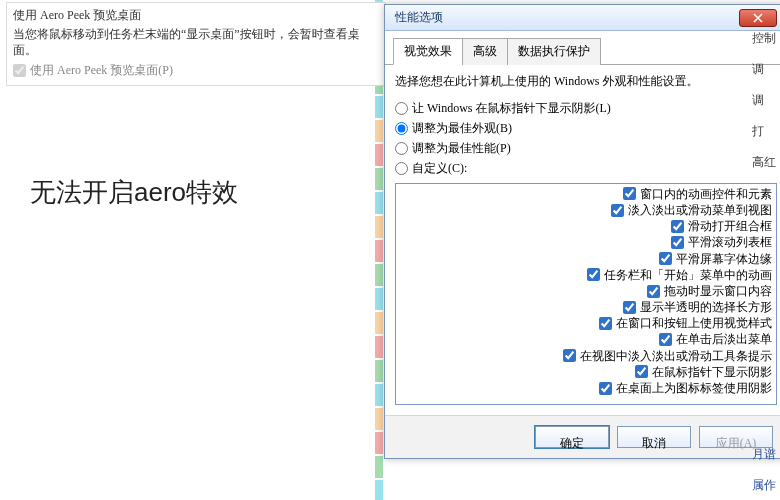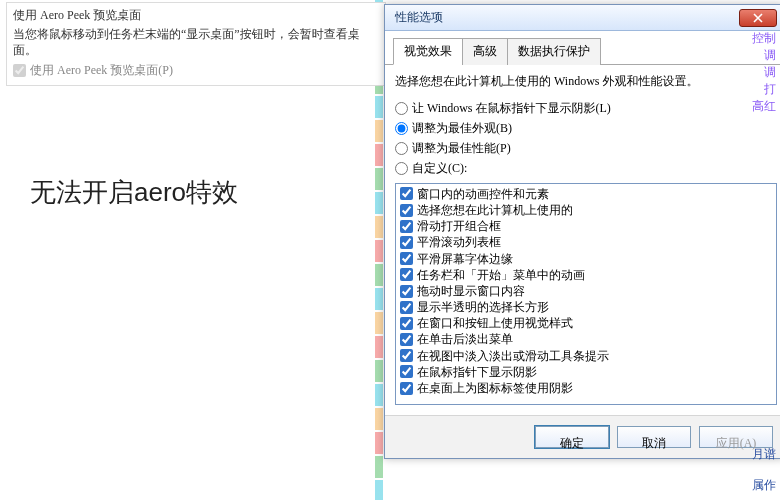--- a/index.html
+++ b/index.html
@@ -27,30 +27,30 @@
   .tab { padding: 4px 10px; border: 1px solid #a8a8a8; border-bottom: none; margin-right: -1px; background: #f3f3f3; cursor: pointer; position: relative; top:1px;}
   .tab.active { background: #fff; border-bottom: 1px solid #fff; }
 
   .tab-body { padding: 8px 6px 10px 10px; font-family: SimSun, serif; }
   .intro { margin-bottom: 10px; line-height: 1.4; }
 
   .radio-row { display: flex; align-items: center; gap: 4px; margin: 3px 0; }
   .radio-row input { margin-top: 1px; }
 
   .listbox { margin-top: 6px; height: 222px; overflow-y: auto; border: 1px solid #7a98c1; background: #fff; padding: 2px 4px; }
-  .listitem { display: flex; align-items: center; gap: 4px; padding: 0; line-height: 1.35; white-space: nowrap; }
+  .listitem { display: flex; align-items: center; gap: 4px; padding: 0; line-height: 1.35; white-space: nowrap; justify-content: flex-end; }
   .listitem input { width: 13px; height: 13px; accent-color: #2f72c9; }
 
   .buttons { display: flex; justify-content: flex-end; gap: 8px; padding: 10px 10px 10px 0; background: #f2f2f2; border-top: 1px solid #d6d6d6; }
   .btn { min-width: 74px; height: 22px; border: 1px solid #7f9db9; background: linear-gradient(#fefefe,#e6eefb); cursor: pointer; font-family: SimSun, serif; font-size: 12px; padding: 8px 10px; }
   .btn.default { box-shadow: 0 0 0 1px #3c7fb1; }
   .btn.disabled { color: #9a9a9a; }
 
   
-  .side-labels { position: absolute; right: 4px; top: 30px; display: flex; flex-direction: column; font-family: SimSun, serif; font-size: 12px; color: #8b5cf6; text-align: right; }
+  .side-labels { position: absolute; right: 4px; top: 30px; display: flex; flex-direction: column; gap: 14px; font-family: SimSun, serif; font-size: 12px; color: #404040; }
   .side-labels span { display:block; }
   .side-bottom { position: absolute; right: 4px; bottom: 6px; display: flex; flex-direction: column; gap: 14px; font-family: SimSun, serif; font-size: 12px; color: #2a4ea0; }
 </style>
 </head>
 <body>
 
 <div class="stripe"></div>
 
 <div class="left-box">
   <div class="left-title">使用 Aero Peek 预览桌面</div>
@@ -101,21 +101,21 @@
         </label>
       </div>
 
     <div class="listbox" id="listbox">
         <div class="listitem">
           <input type="checkbox" checked="" style="">
           <span>窗口内的动画控件和元素</span>
         </div>
         <div class="listitem">
           <input type="checkbox" checked="" style="">
-          <span>选择您想在此计算机上使用的</span>
+          <span>淡入淡出或滑动菜单到视图</span>
         </div>
         <div class="listitem">
           <input type="checkbox" checked="" style="">
           <span>滑动打开组合框</span>
         </div>
         <div class="listitem">
           <input type="checkbox" checked="" style="">
           <span>平滑滚动列表框</span>
         </div>
         <div class="listitem">

